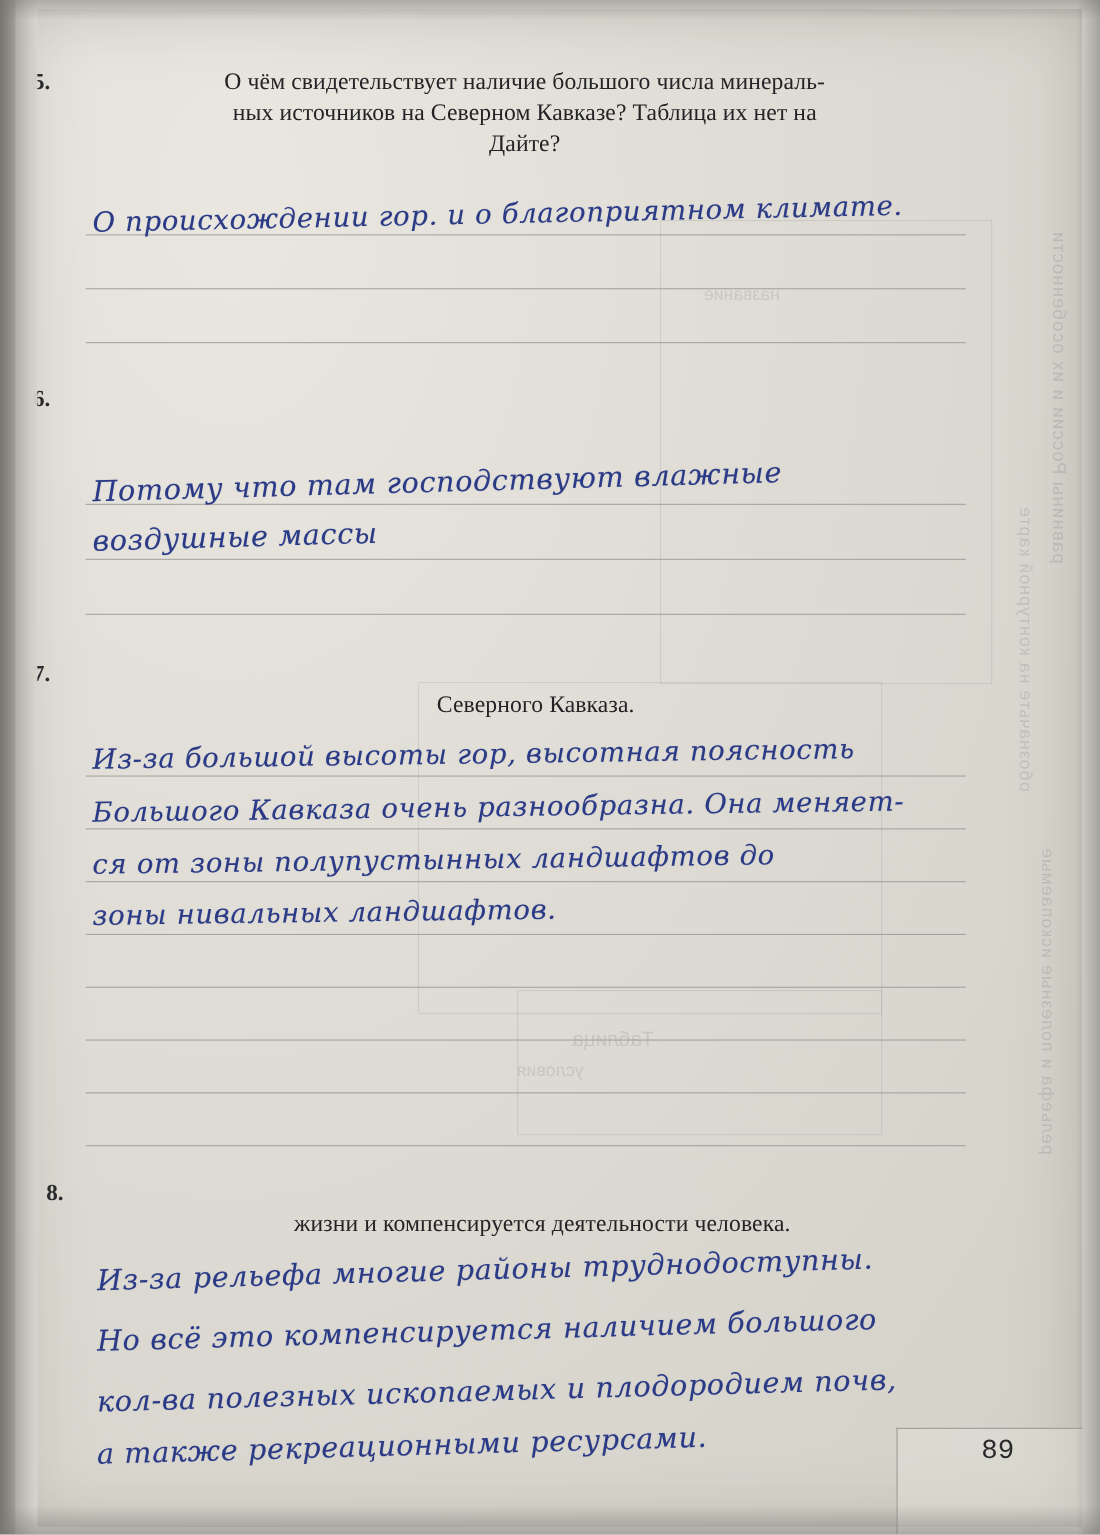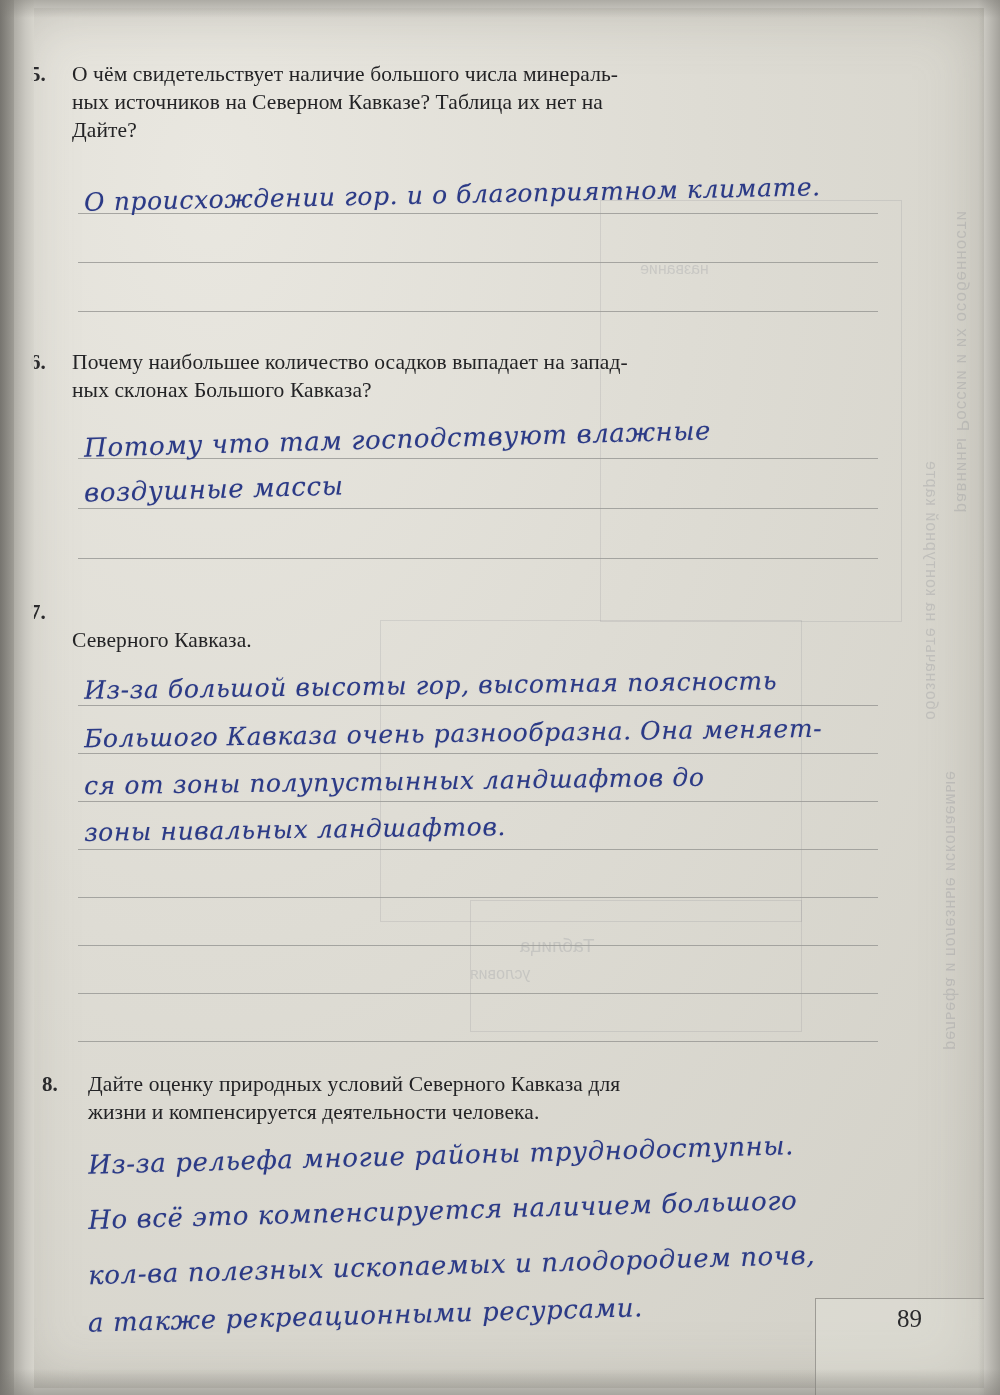--- a/index.html
+++ b/index.html
@@ -84,20 +84,21 @@
     font-size: 21px;
     color: #2a2a2c;
   }
   .q-text {
     position: absolute;
     font-family: "Liberation Serif", serif;
     font-size: 21.5px;
     line-height: 28px;
     color: #232325;
     letter-spacing: 0.1px;
+    text-align: center;
   }
   .rule {
     position: absolute;
     height: 0;
     border-top: 1.3px solid #9a9a96;
     opacity: .85;
   }
   .hw {
     position: absolute;
     font-family: "DejaVu Serif", serif;
@@ -119,21 +120,21 @@
     width: 168px;
     height: 96px;
     border-left: 1.5px solid #9d9b95;
     border-top: 1.5px solid #9d9b95;
     background: rgba(233,231,224,0.35);
   }
   #pagenum {
     position: absolute;
     right: 78px;
     bottom: 62px;
-    font-family: Liberation Serif, serif;
+    font-family: Liberation Mono, monospace;
     font-size: 25px;
     color: #2a2a2c;
   }
   
   #right-edge {
     position: absolute;
     right: 0; top: 0;
     width: 22px; height: 1395px;
     background: linear-gradient(to left, rgba(120,118,112,.55), rgba(120,118,112,0));
   }
@@ -178,22 +179,21 @@
       </div>
       <div class="rule" style="left:78px;top:213px;width:800px;"></div>
       <div class="rule" style="left:78px;top:262px;width:800px;"></div>
       <div class="rule" style="left:78px;top:311px;width:800px;"></div>
       <div class="hw" style="left:84px;top:180px;font-size:25px;">О происхождении гор. и о благоприятном климате.</div>
     </div>
 
     <div class="q">
       <div class="q-num" style="left:30px;top:350px;">6.</div>
       <div class="q-text" style="left:72px;top:348px;width:810px;">
-        <span>Почему наибольшее количество осадков выпадает на запад-</span><br>
-        <span>ных склонах Большого Кавказа?</span>
+        <br>
       </div>
       <div class="rule" style="left:78px;top:458px;width:800px;"></div>
       <div class="rule" style="left:78px;top:508px;width:800px;"></div>
       <div class="rule" style="left:78px;top:558px;width:800px;"></div>
       <div class="hw s2" style="left:84px;top:424px;font-size:26px;">Потому что там господствуют влажные</div>
       <div class="hw s2" style="left:84px;top:474px;font-size:26px;">воздушные массы</div>
     </div>
 
     <div class="q">
       <div class="q-num" style="left:30px;top:600px;">7.</div>
@@ -211,21 +211,21 @@
       <div class="rule" style="left:78px;top:1041px;width:800px;"></div>
       <div class="hw s3" style="left:84px;top:671px;font-size:25px;">Из-за большой высоты гор, высотная поясность</div>
       <div class="hw s3" style="left:84px;top:719px;font-size:25px;">Большого Кавказа очень разнообразна. Она меняет-</div>
       <div class="hw s3" style="left:84px;top:767px;font-size:25px;">ся от зоны полупустынных ландшафтов до</div>
       <div class="hw s3" style="left:84px;top:815px;font-size:25px;">зоны нивальных ландшафтов.</div>
     </div>
 
     <div class="q">
       <div class="q-num" style="left:42px;top:1072px;">8.</div>
       <div class="q-text" style="left:88px;top:1070px;width:810px;">
-        <span>Дайте оценку природных условий Северного Кавказа для</span><br>
+        <br>
         <span>жизни и компенсируется деятельности человека.</span>
       </div>
       <div class="hw s2" style="left:88px;top:1140px;font-size:26px;">Из-за рельефа многие районы труднодоступны.</div>
       <div class="hw s2" style="left:88px;top:1195px;font-size:26px;">Но всё это компенсируется наличием большого</div>
       <div class="hw s2" style="left:88px;top:1250px;font-size:26px;">кол-ва полезных ископаемых и плодородием почв,</div>
       <div class="hw s2" style="left:88px;top:1300px;font-size:26px;">а также рекреационными ресурсами.</div>
     </div>
 
     <div id="pagenum-box"></div>
     <div id="pagenum">89</div>

